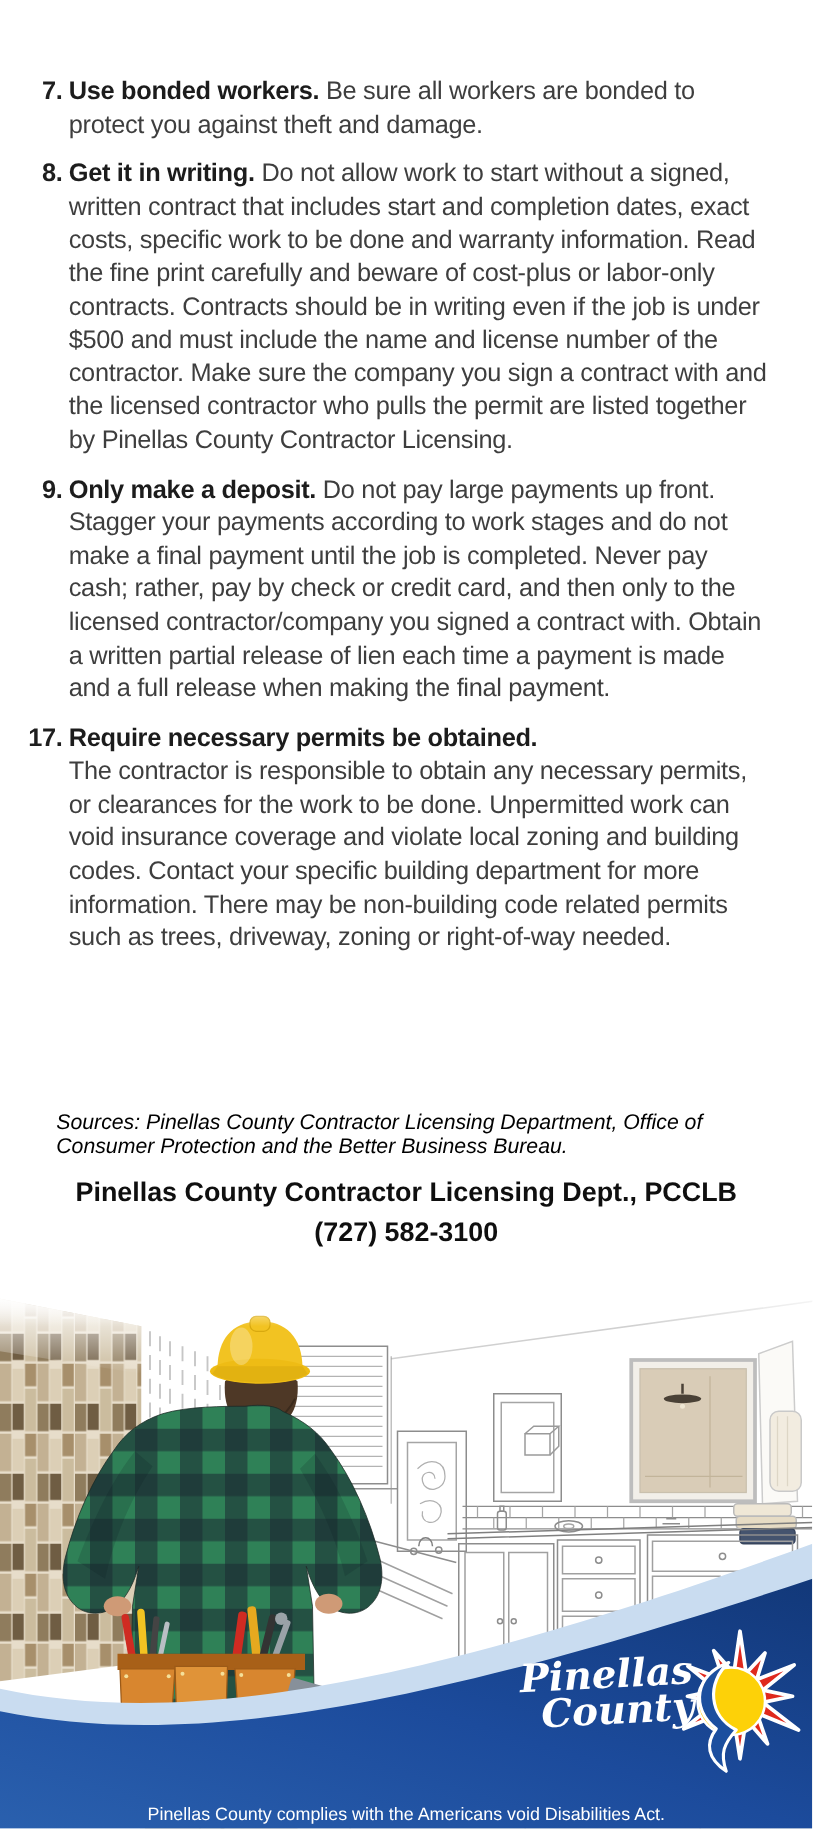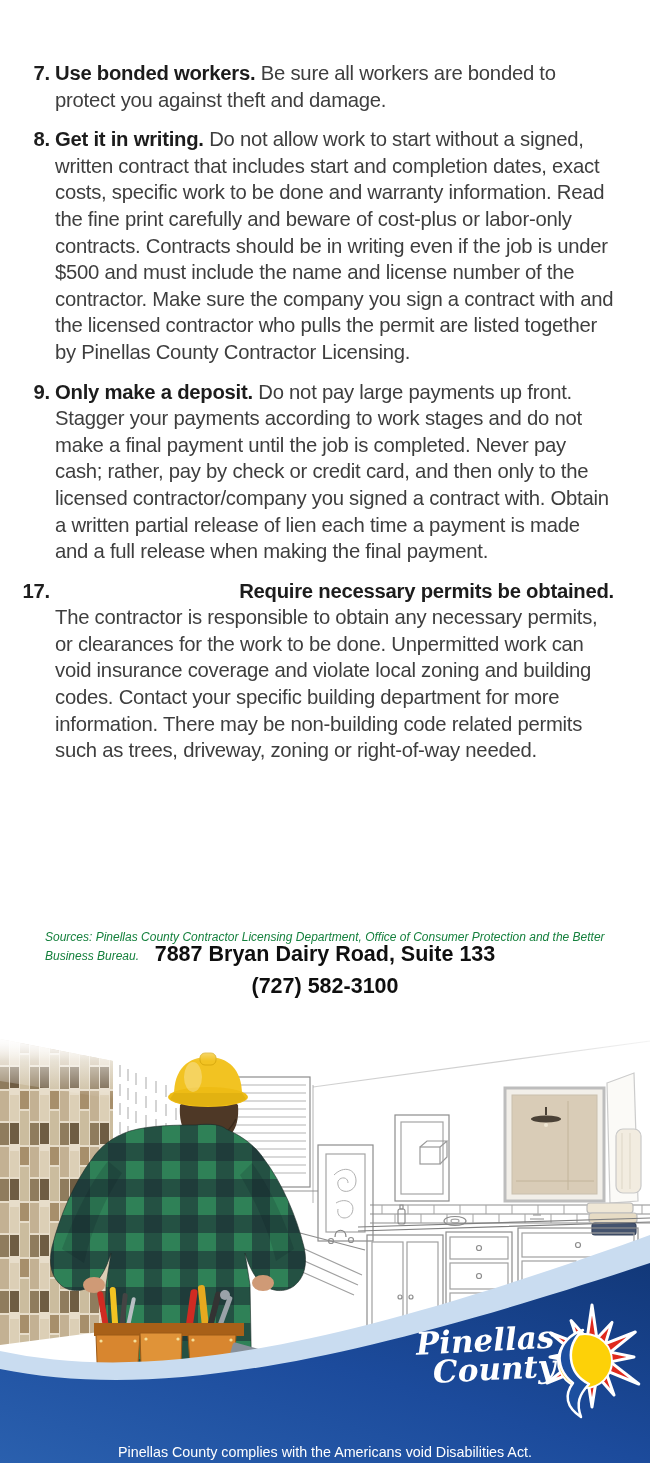--- a/index.html
+++ b/index.html
@@ -6,25 +6,25 @@
   .page{position:relative;width:650px;height:1463px;overflow:hidden;background:#fff;
         font-family:"Liberation Sans",sans-serif;}
 
   
   .tips{position:absolute;left:13px;top:60px;width:609px;}
   .tip{display:flex;margin-bottom:13px;font-size:20.3px;line-height:26.6px;
        color:#3e3e3e;letter-spacing:-0.25px;}
   .tip .num{flex:0 0 37px;text-align:right;font-weight:700;color:#1e1e1e;}
   .tip .body{margin-left:5px;width:559px;}
   .tip .lead{font-weight:700;color:#1c1c1c;}
-  .tip.block-lead .lead{display:block;text-align:right;}
+  .tip.block-lead .lead{display:block;}
 
   
   .sources{position:absolute;left:45px;top:888px;width:577px;font-style:italic;
-           font-size:12px;line-height:19px;color:#15803d;margin-top:40px;}
+           font-size:17px;line-height:19px;color:#000000;}
 
   
   .contact{position:absolute;left:0;top:941px;width:650px;text-align:center;
            font-weight:700;font-size:21.5px;line-height:27px;color:#0f0f0f;}
   .contact .phone{margin-top:5px;}
 
   
   .photo{position:absolute;left:0;top:1035px;width:650px;height:428px;}
 
   
@@ -62,21 +62,21 @@
     <div class="tip block-lead">
       <div class="num">17.</div>
       <div class="body"><span class="lead">Require necessary permits be obtained.</span> <span>The contractor is responsible to obtain any necessary permits, or clearances for the work to be done. Unpermitted work can void insurance coverage and violate local zoning and building codes. Contact your specific building department for more information. There may be non-building code related permits such as trees, driveway, zoning or right-of-way needed.</span></div>
     </div>
 
   </div>
 
   <div class="sources">Sources: Pinellas County Contractor Licensing Department, Office of Consumer Protection and the Better Business Bureau.</div>
 
   <div class="contact">
-    <div>7887 Bryan Dairy Road, Suite 133</div>
+    <div>Pinellas County Contractor Licensing Dept., PCCLB</div>
     <div class="phone">(727) 582-3100</div>
   </div>
 
   <svg class="photo" viewBox="0 0 650 428">
     <defs>
       <pattern id="tiles" width="30" height="56" patternUnits="userSpaceOnUse">
         <rect width="30" height="56" fill="#e7ddca"></rect>
         <rect x="0" y="0" width="9" height="30" fill="#c3b193"></rect>
         <rect x="0" y="32" width="9" height="22" fill="#8f7c5d"></rect>
         <rect x="10" y="4" width="9" height="26" fill="#dccfb6"></rect>

